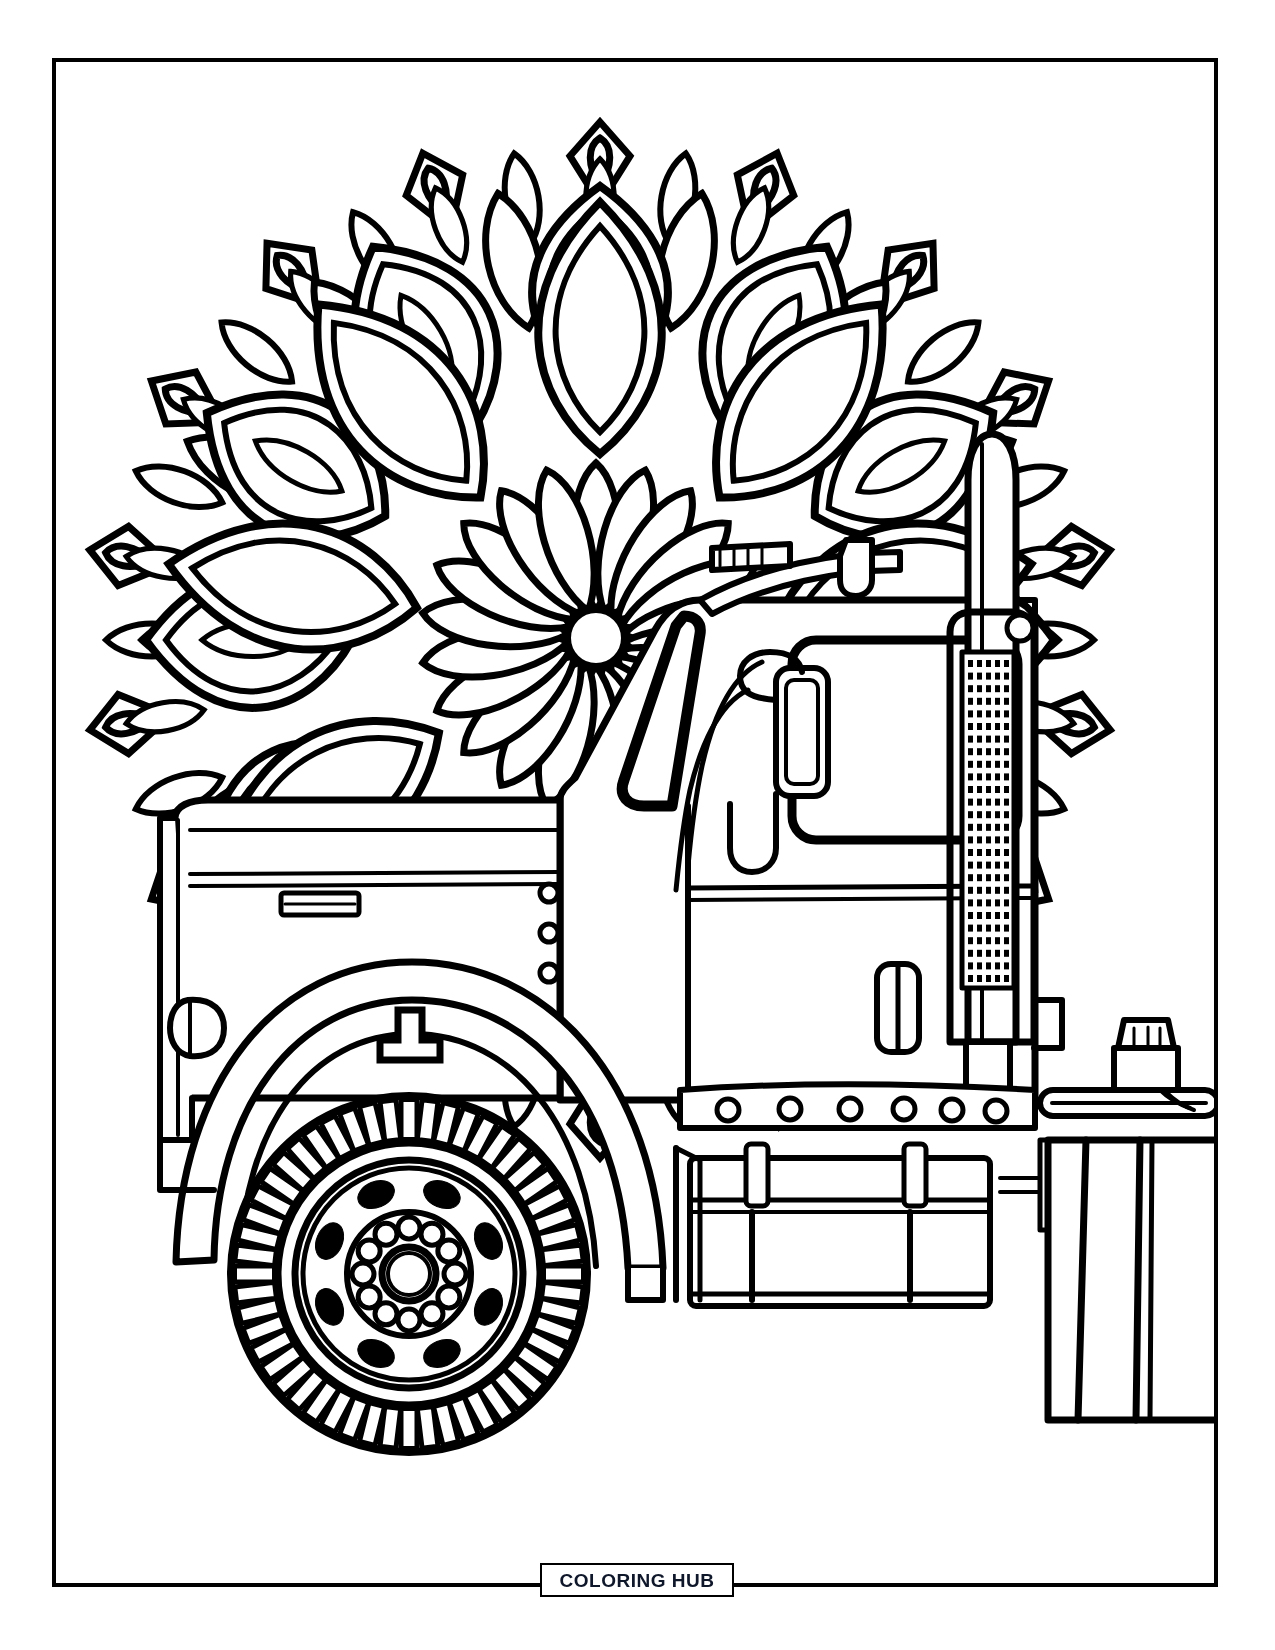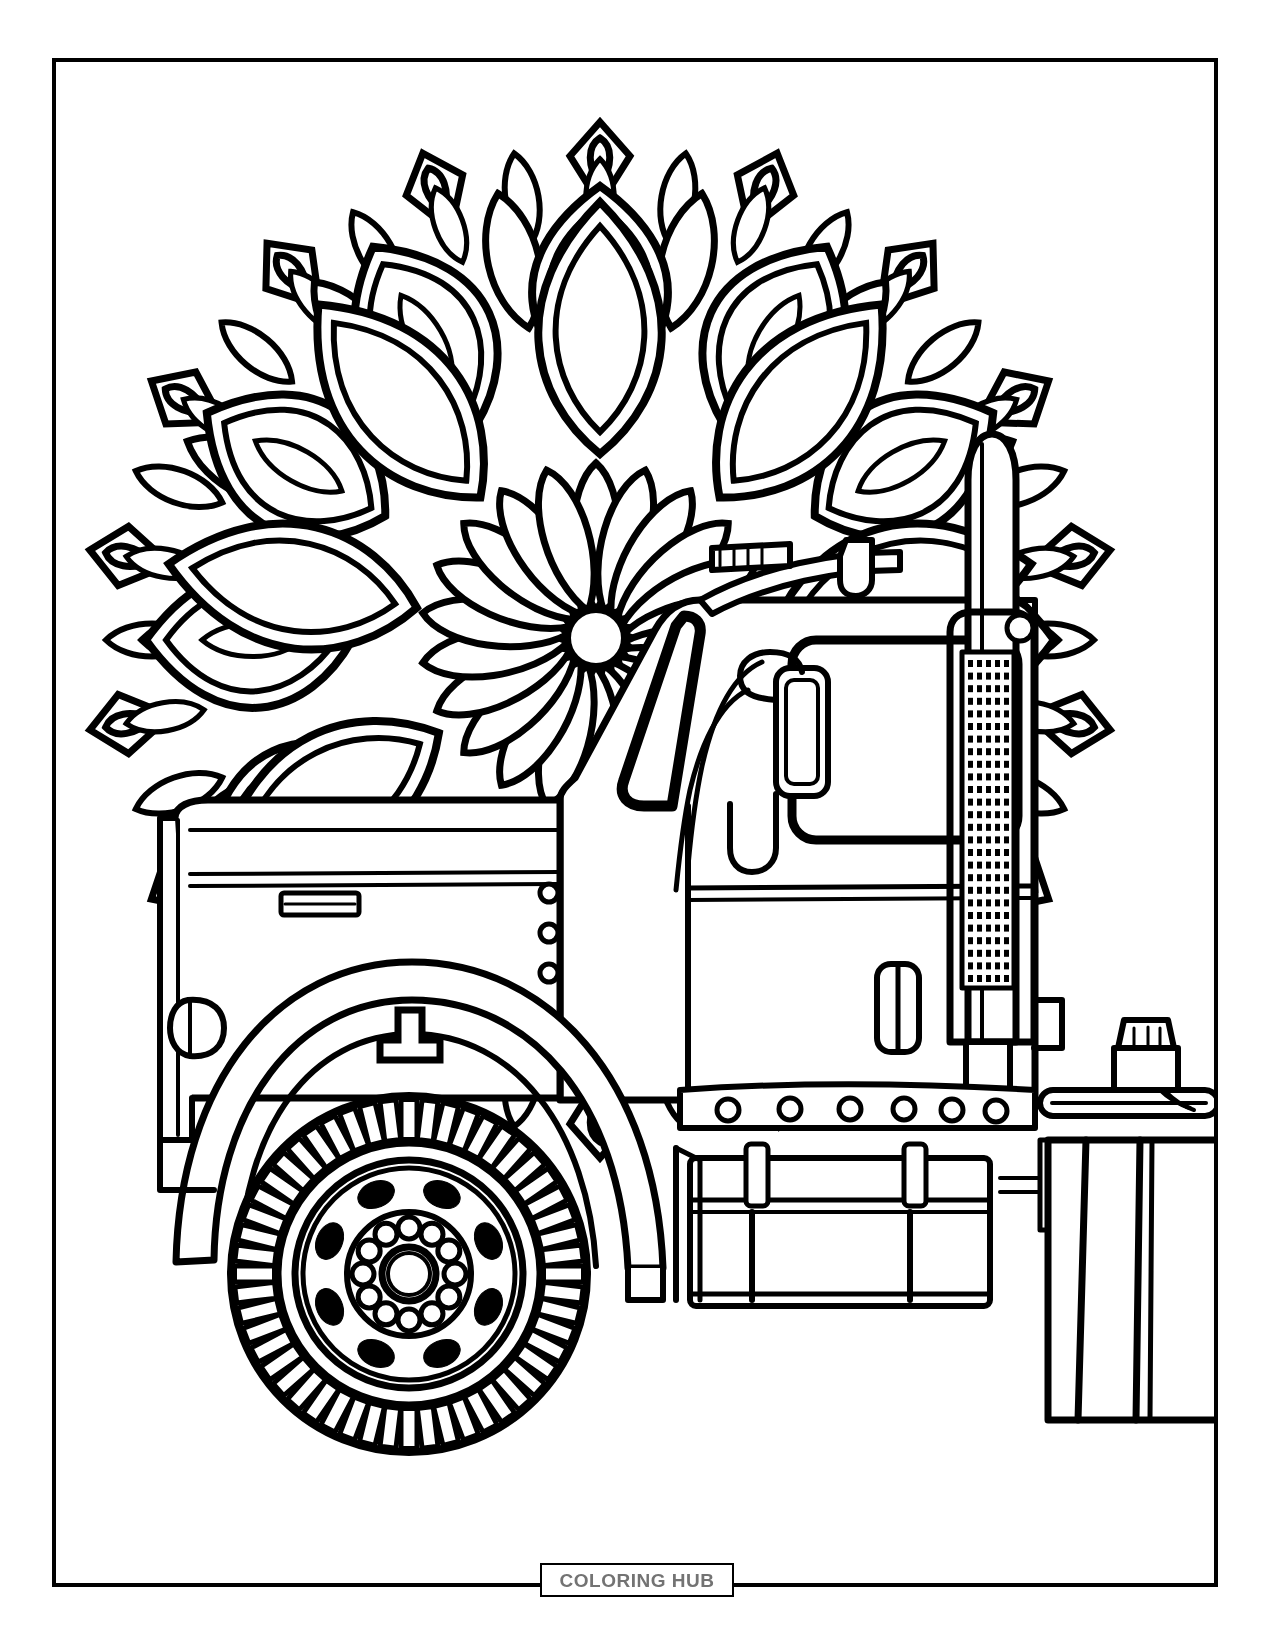--- a/index.html
+++ b/index.html
@@ -12,21 +12,21 @@
   #frame{position:absolute;left:52px;top:58px;width:1166px;height:1529px;
          border:4px solid #000;box-sizing:border-box;background:#fff;}
 
   
   #art{position:absolute;left:0;top:0;width:1275px;height:1650px;}
 
   
   #brand{position:absolute;left:540px;top:1563px;width:194px;height:34px;
          border:2px solid #000;background:#fff;box-sizing:border-box;
          display:flex;align-items:center;justify-content:center;z-index:40;}
-  #brand span{font-size:19px;font-weight:bold;letter-spacing:.5px;color:#737373;
+  #brand span{font-size:19px;font-weight:bold;letter-spacing:.5px;color:#0f172a;
               font-family:"Liberation Sans", sans-serif;line-height:1;}
 </style>
 </head>
 <body>
 
 <div id="page">
 
   <div id="frame"></div>
 
   <svg id="art" viewBox="0 0 1275 1650" xmlns="http://www.w3.org/2000/svg">

